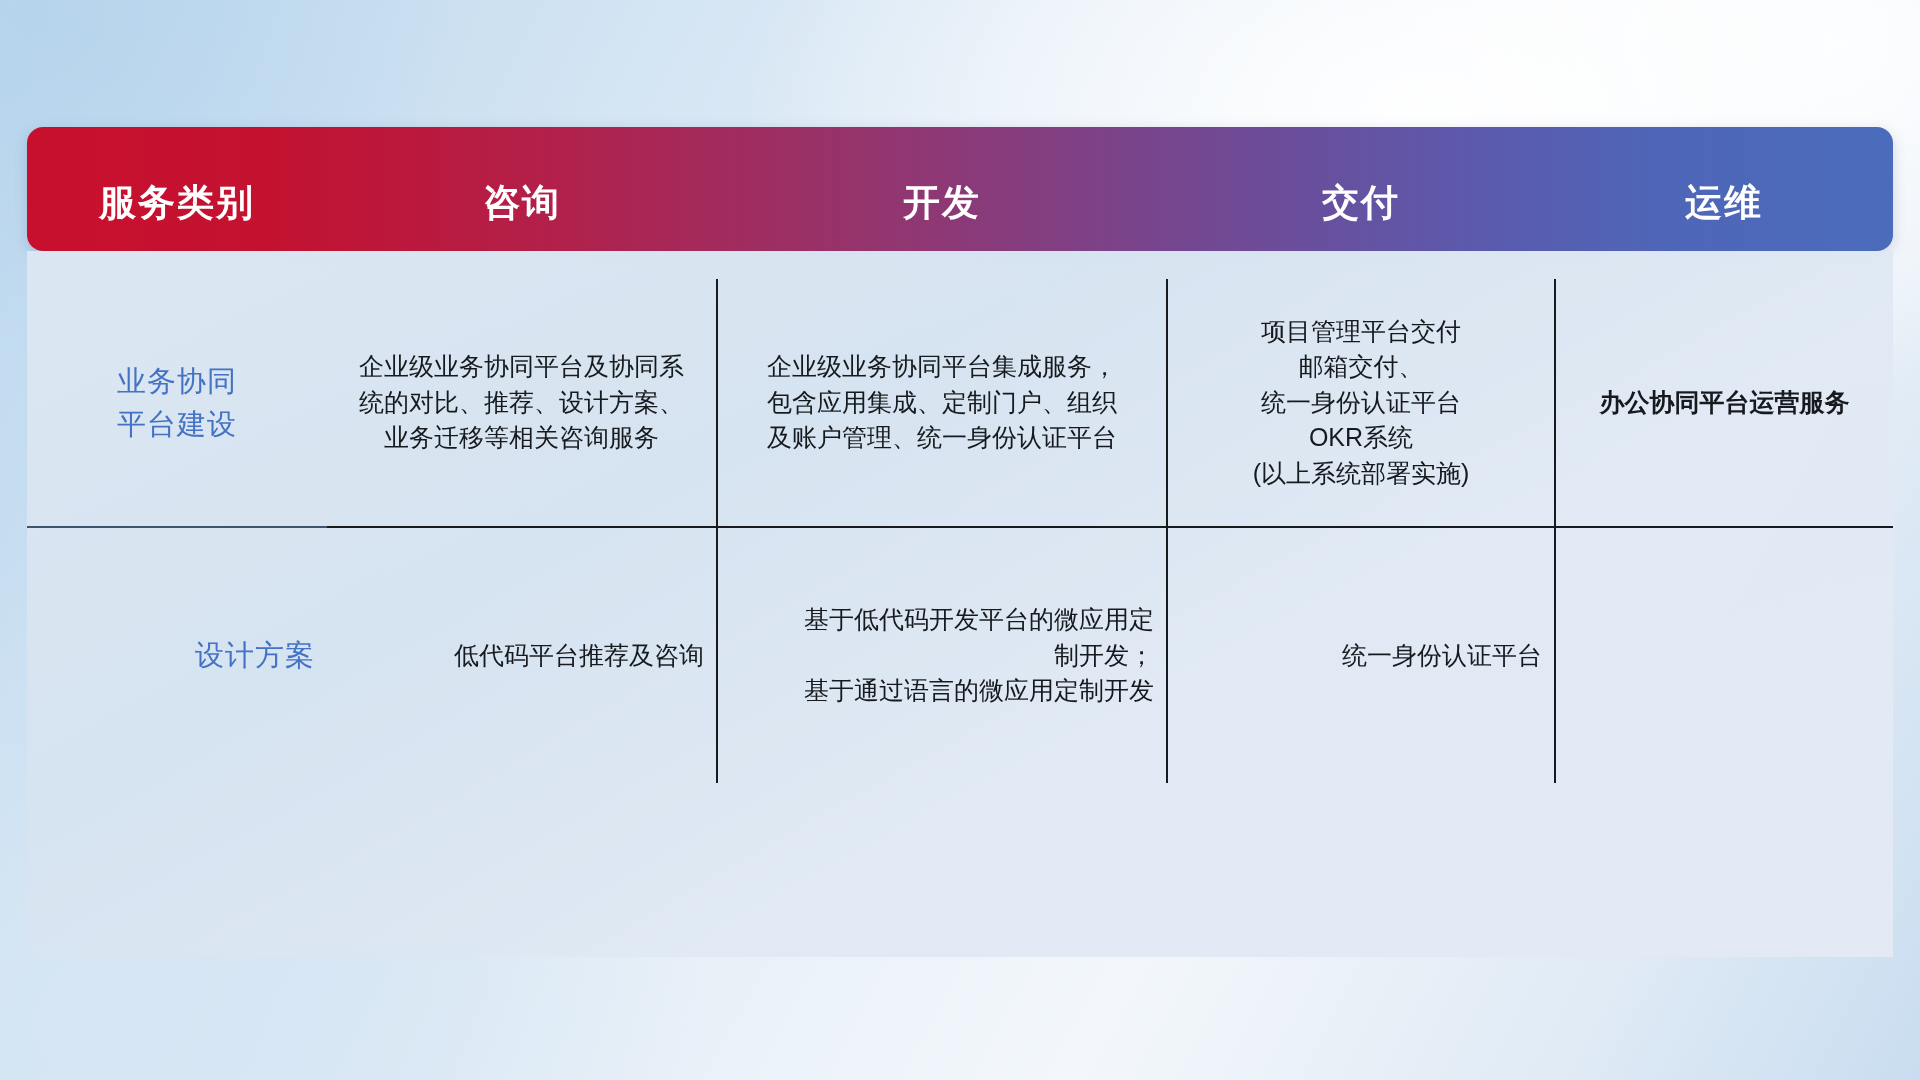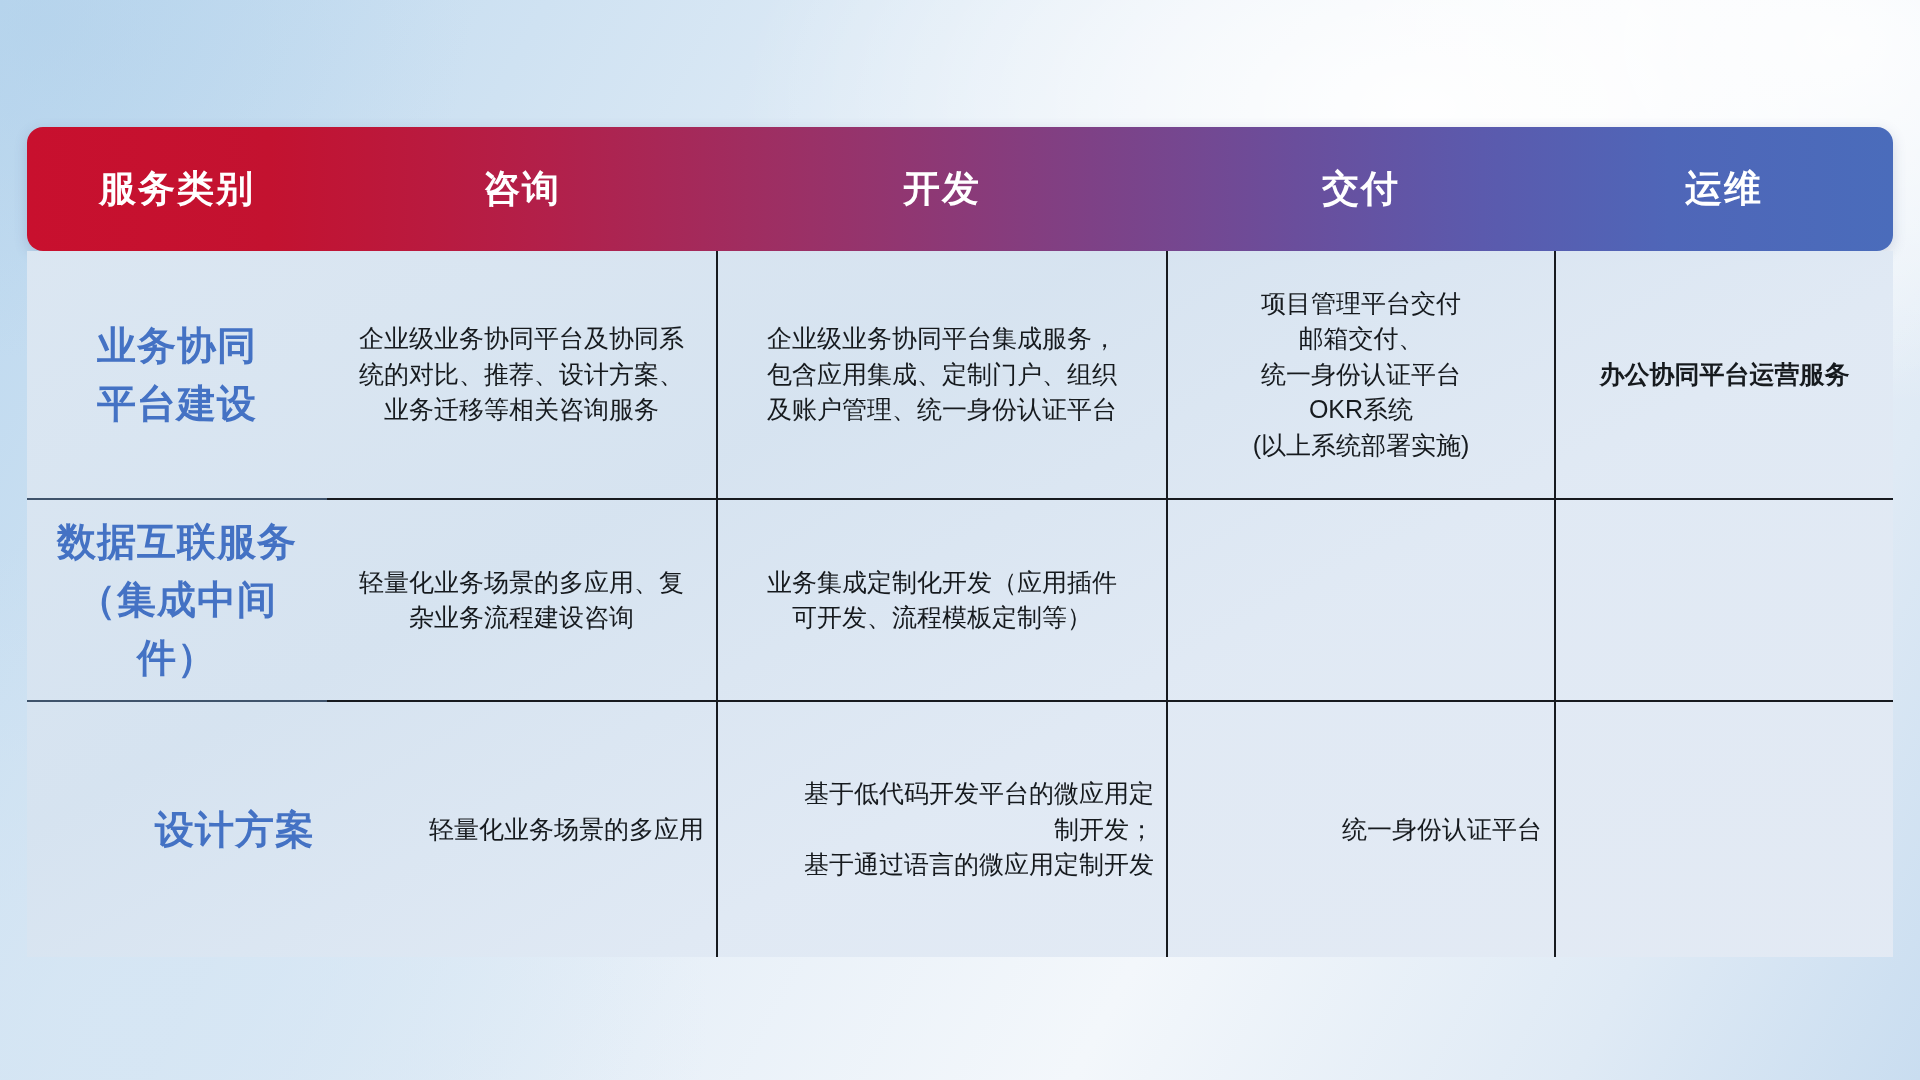--- a/index.html
+++ b/index.html
@@ -48,21 +48,21 @@
     width: 1866px;
     border-collapse: collapse;
     table-layout: fixed;
   }
 
   
   thead tr {
     height: 124px;
   }
   thead th {
-    padding: 0;
+    padding: 14px;
     margin: 0;
     position: relative;
     color: #ffffff;
     font-size: 37px;
     font-weight: bold;
     letter-spacing: 2px;
     text-align: center;
     vertical-align: middle;
     background: transparent;
   }
@@ -139,22 +139,22 @@
   tbody tr:last-child td {
     border-bottom: none;
     text-align: right;
   }
   tbody tr:last-child td.first-col {
     border-bottom: none;
   }
 
   .cat-label {
     color: #4472c4;
-    font-weight: bold;
-    font-size: 39px;
+    font-weight: normal;
+    font-size: 29px;
     line-height: 1.48;
     letter-spacing: 1px;
   }
 
   .cell-text {
     display: block;
     white-space: pre-line;
   }
 
   
@@ -223,47 +223,27 @@
 邮箱交付、
 统一身份认证平台
 OKR系统
 (以上系统部署实施)</span>
           </td>
           <td class="last-col">
             <span class="cell-text">办公协同平台运营服务</span>
           </td>
         </tr>
 
-        <tr class="row-2">
-          <td class="first-col">
-            <span class="cat-label cell-text">数据互联服务
-（集成中间件）</span>
-          </td>
-          <td>
-            <span class="cell-text">轻量化业务场景的多应用、复
-杂业务流程建设咨询</span>
-          </td>
-          <td>
-            <span class="cell-text">业务集成定制化开发（应用插件
-可开发、流程模板定制等）</span>
-          </td>
-          <td>
-            <span class="cell-text"></span>
-          </td>
-          <td class="last-col">
-            <span class="cell-text"></span>
-          </td>
-        </tr>
 
         <tr class="row-3">
           <td class="first-col">
             <span class="cat-label cell-text">设计方案</span>
           </td>
           <td>
-            <span class="cell-text">轻量化业务场景的多应用</span>
+            <span class="cell-text">低代码平台推荐及咨询</span>
           </td>
           <td>
             <span class="cell-text">基于低代码开发平台的微应用定
 制开发；
 基于通过语言的微应用定制开发</span>
           </td>
           <td>
             <span class="cell-text">统一身份认证平台</span>
           </td>
           <td class="last-col">

